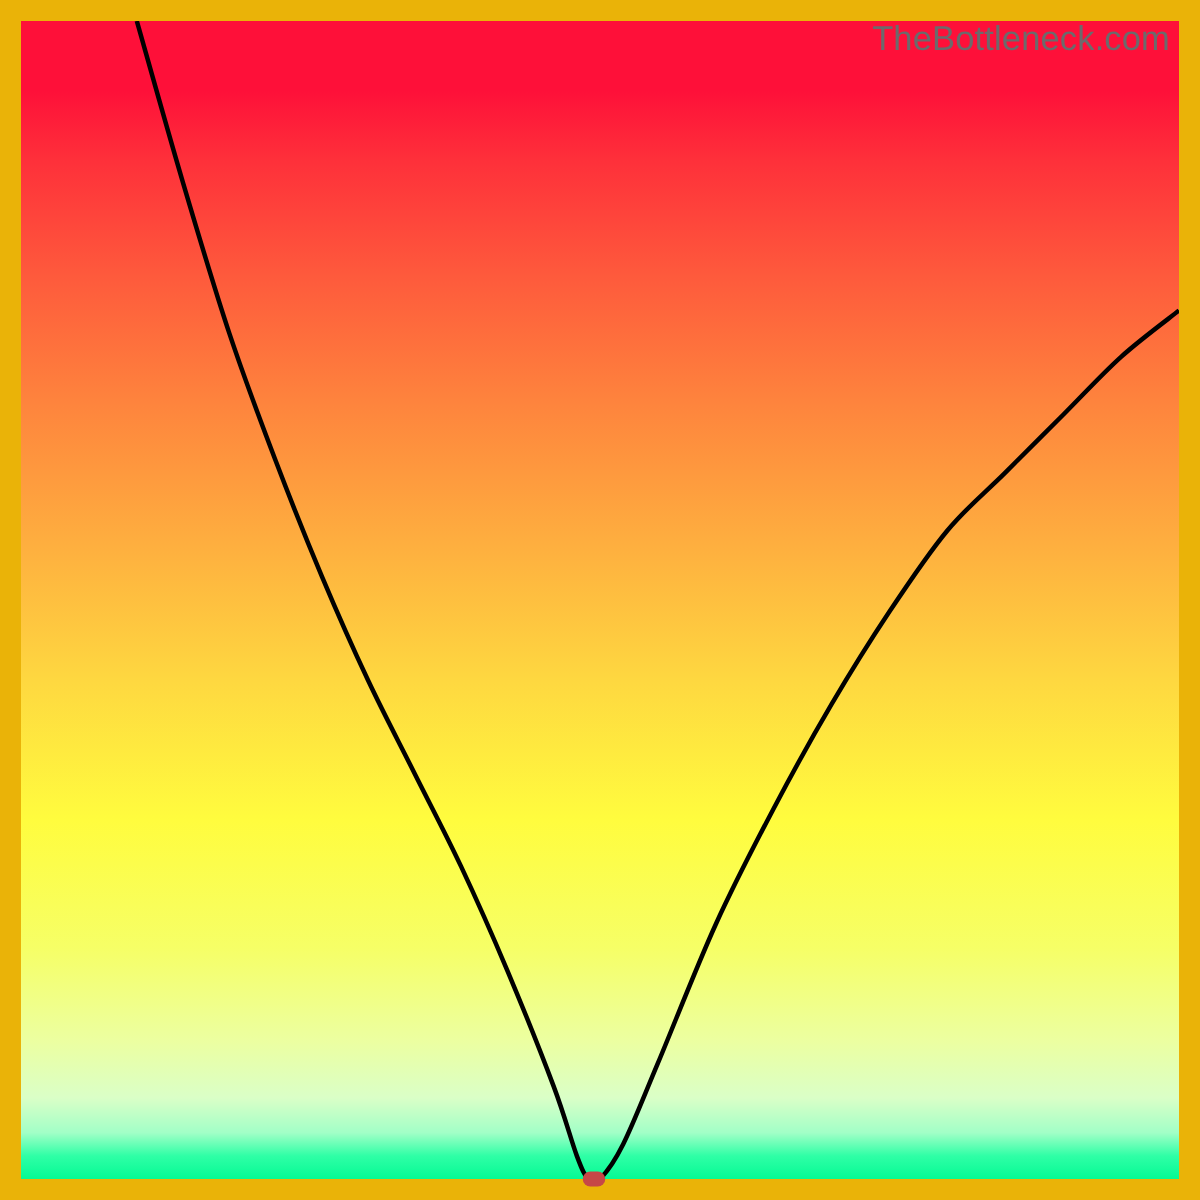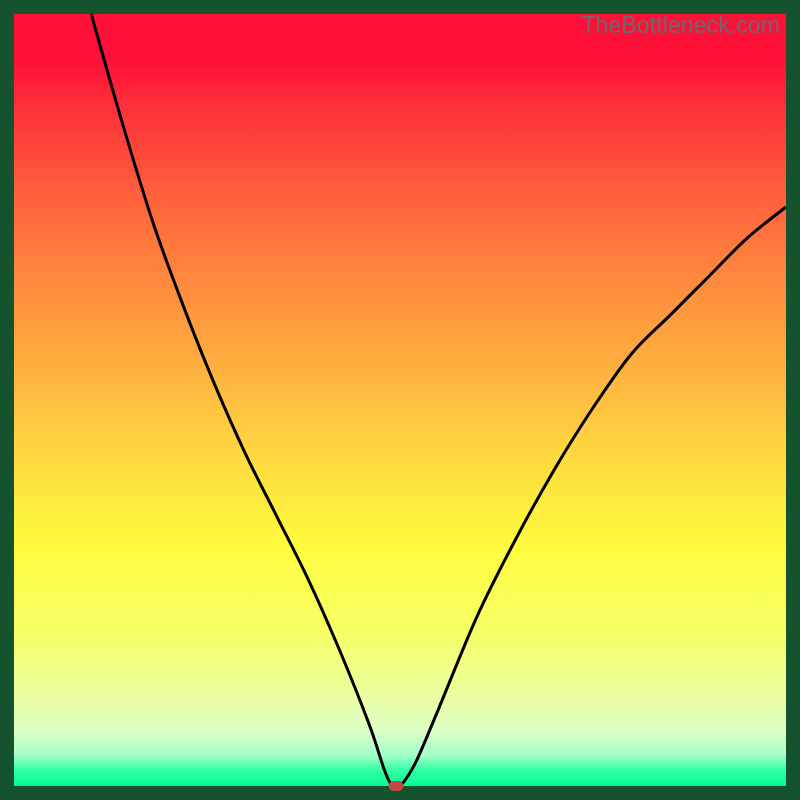--- a/index.html
+++ b/index.html
@@ -8,21 +8,21 @@
     width: 800px;
     height: 800px;
     background: #000;
     font-family: Arial, Helvetica, sans-serif;
     overflow: hidden;
   }
   .frame {
     position: relative;
     width: 800px;
     height: 800px;
-    background: #14532d;
+    background: #eab308;
   }
   .plot {
     position: absolute;
     left: 14px;
     top: 14px;
     width: 772px;
     height: 772px;
     background: linear-gradient(to bottom,
       #fe1039 0%,
       #fe1039 6%,

